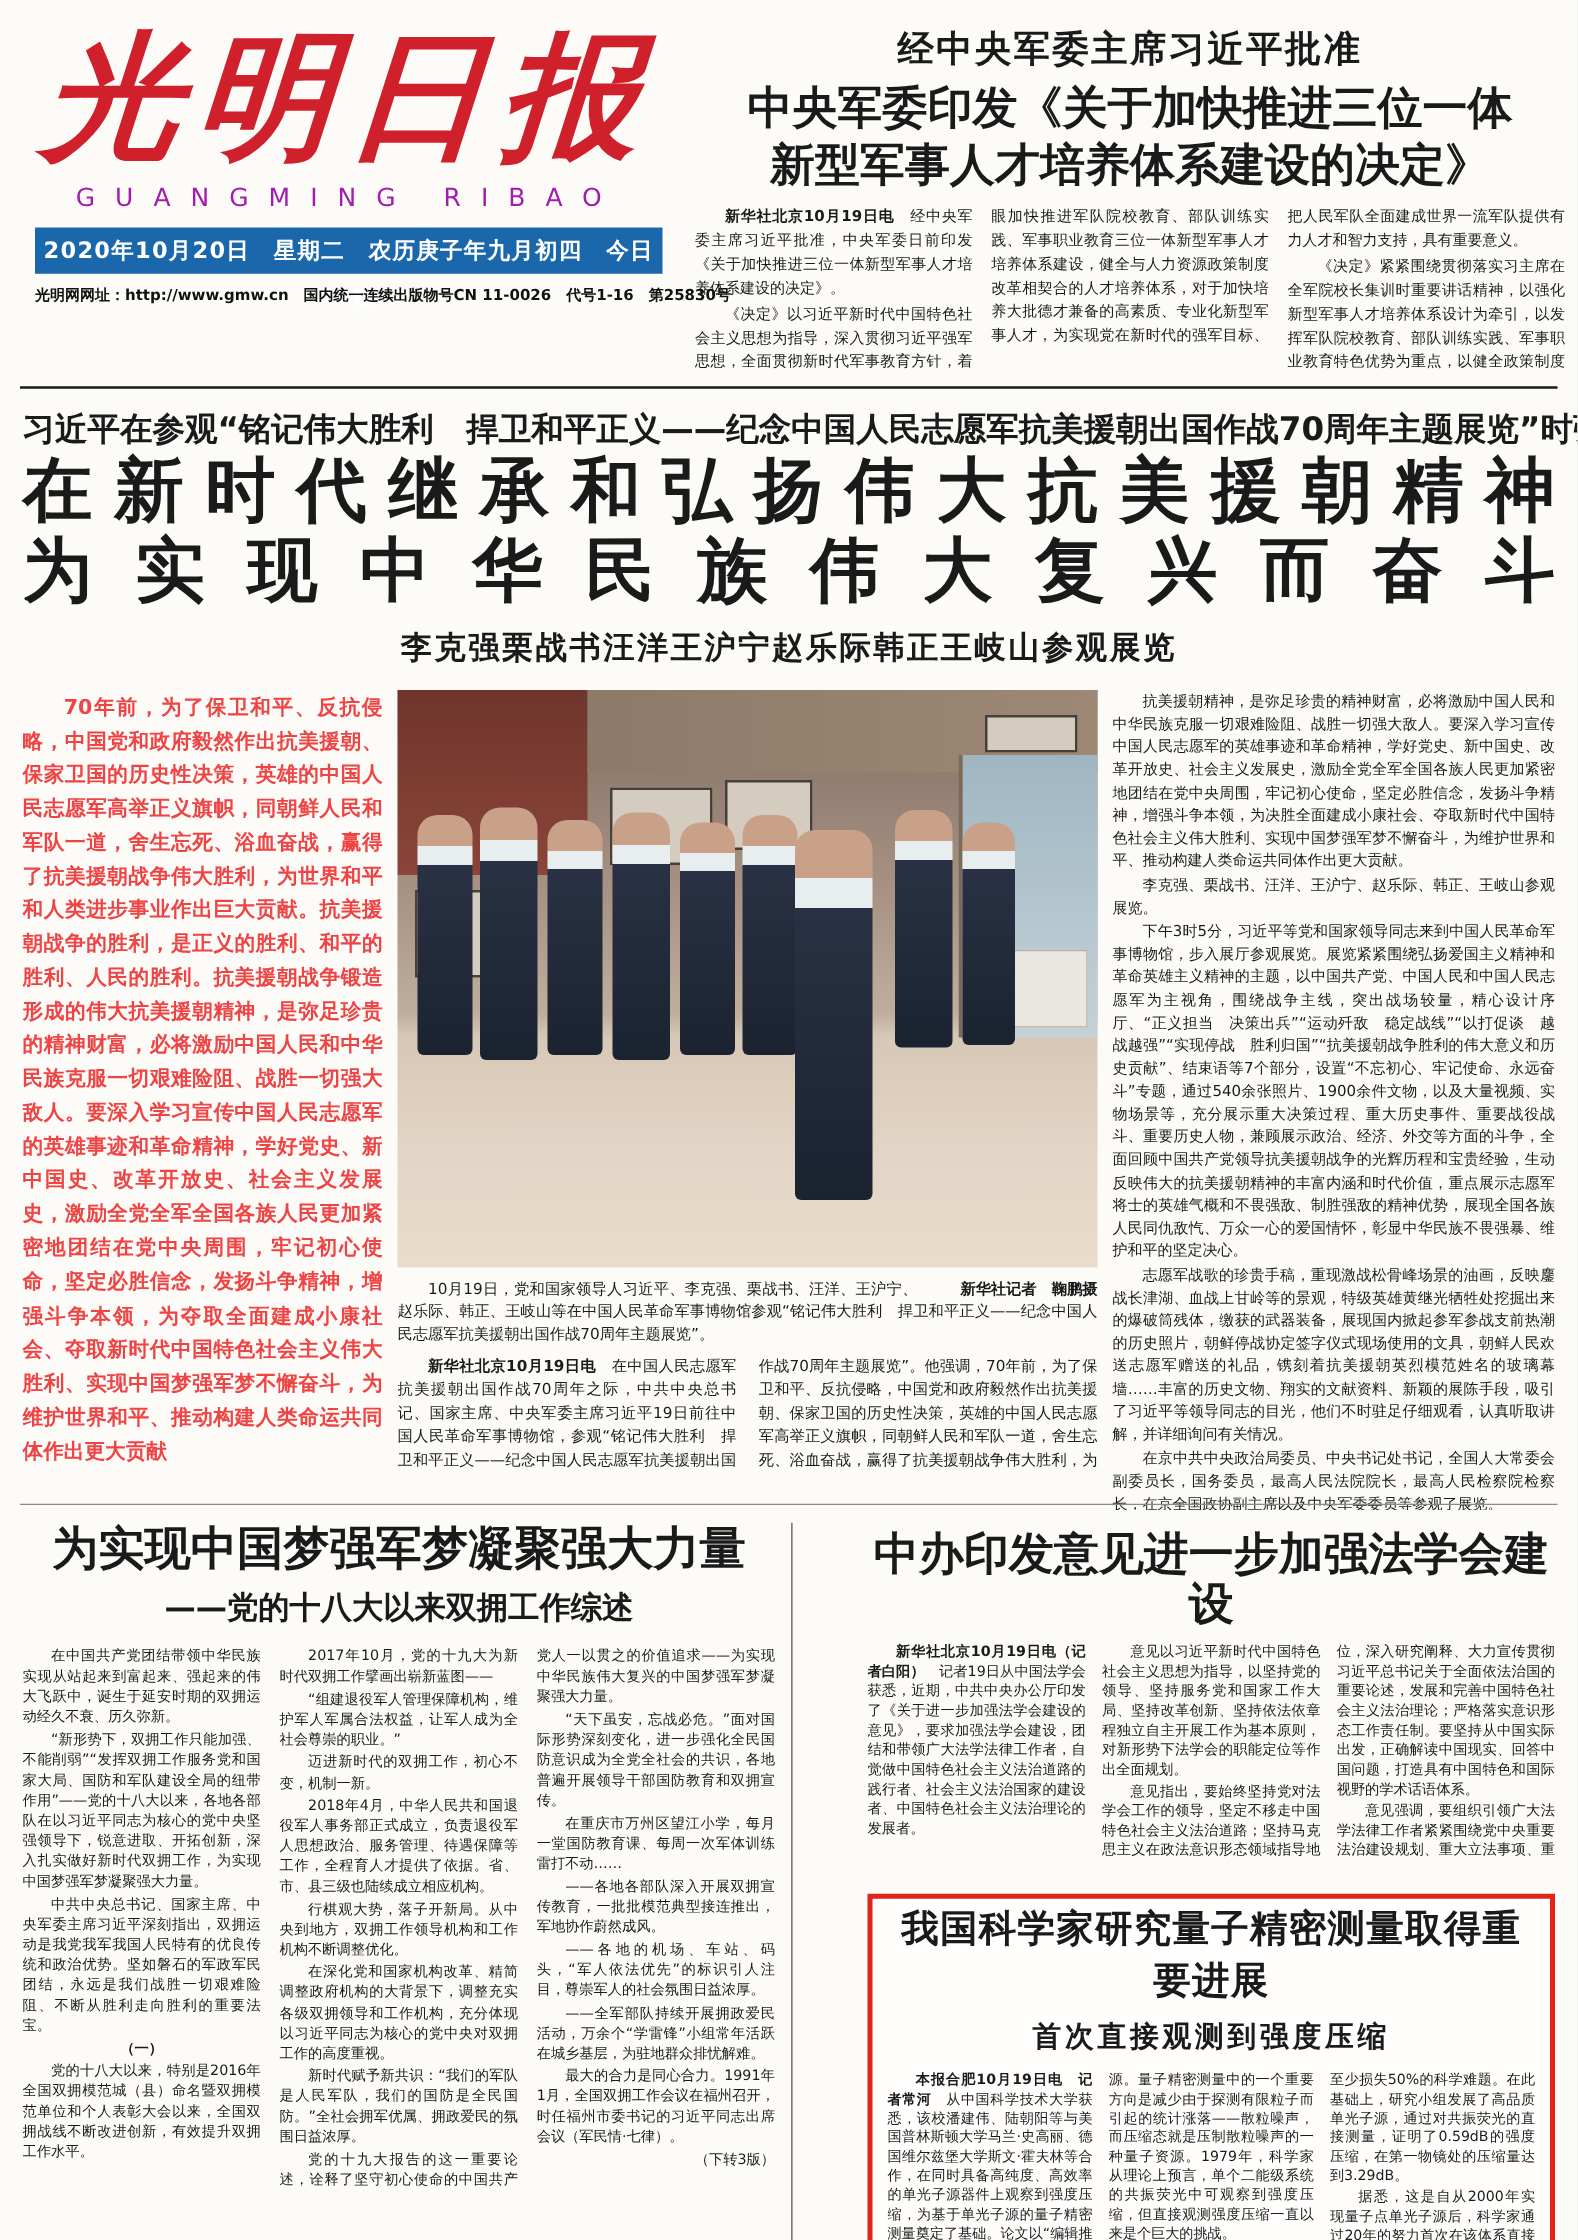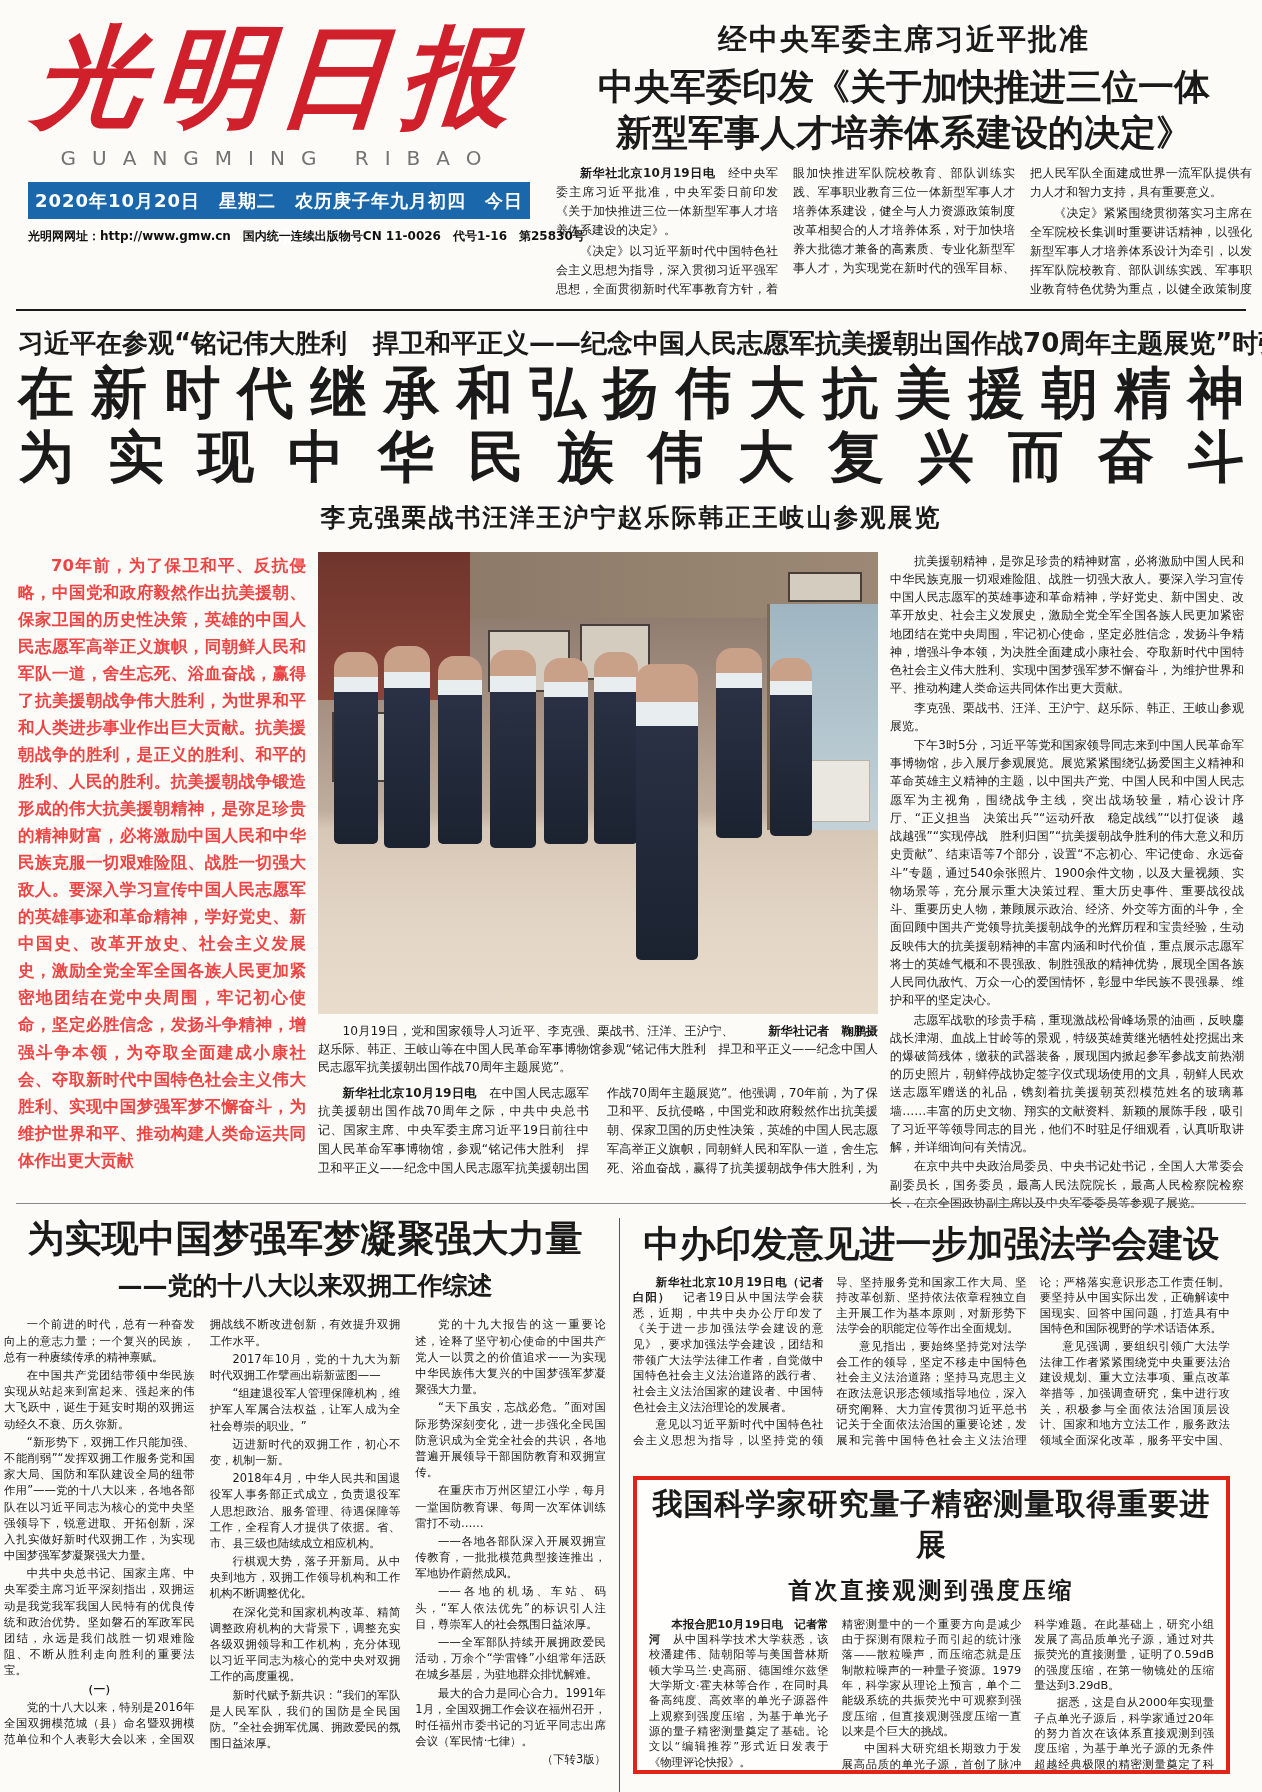--- a/index.html
+++ b/index.html
@@ -8,21 +8,21 @@
   p{margin:0;text-indent:2em;text-align:justify;}
   p.center{text-align:center;text-indent:0;font-weight:bold;}
   p.right{text-align:right;text-indent:0;}
   b{font-weight:bold;}
 
   
   .mast{position:absolute;left:28px;top:12px;width:502px;}
   .mast-title{font-family:"DejaVu Serif","Liberation Serif",serif;font-style:italic;font-weight:bold;
               font-size:110px;line-height:1.18;color:#d0202c;letter-spacing:12px;text-align:center;
               transform:skewX(-4deg);white-space:nowrap;}
-  .mast-roman{margin-top:4px;text-align:center;font-size:20px;letter-spacing:16px;color:#737373;}
+  .mast-roman{margin-top:4px;text-align:center;font-size:20px;letter-spacing:16px;color:#a21caf;}
   .mast-bar{margin-top:12px;height:37px;background:#1a67ab;color:#fff;font-size:18px;font-weight:bold;
             text-align:center;line-height:37px;letter-spacing:1px;}
   .mast-info{margin-top:9px;font-size:12px;font-weight:bold;white-space:nowrap;color:#111;}
 
   
   .tr{position:absolute;left:556px;top:20px;width:696px;}
   .tr-kicker{font-size:29px;font-weight:800;text-align:center;letter-spacing:2px;}
   .tr-headline{margin-top:4px;font-size:36px;font-weight:800;text-align:center;line-height:1.27;}
   .tr-body{margin-top:9px;column-count:3;column-gap:15px;font-size:12px;line-height:1.58;height:150px;overflow:hidden;}
   .tr-body p+p{margin-top:2px;}
@@ -50,21 +50,21 @@
   .ph-band-red{position:absolute;left:0;top:0;width:152px;height:148px;
          background:linear-gradient(180deg,#6f352c,#8a453a);}
   .ph-band{position:absolute;left:152px;top:0;width:408px;height:66px;background:linear-gradient(90deg,#8d7a68,#9c8875);}
   .frame{position:absolute;background:#d4cdbf;border:2px solid #47403a;}
   .case{position:absolute;right:0;top:52px;width:108px;height:226px;background:linear-gradient(180deg,#9fb6c2,#c4d2d8);border-left:3px solid #7a6a58;}
   .case-shelf{position:absolute;right:8px;top:208px;width:92px;height:60px;background:#e9e7e0;border:1px solid #b9b2a5;}
   .person{position:absolute;border-radius:16px 16px 5px 5px;
           background:linear-gradient(180deg,#c9a189 0%,#c9a189 13%,#e8edf0 13%,#e8edf0 21%,#2a3144 21%,#1b2230 100%);}
 
   
-  .bottom{position:absolute;left:4px;top:1218px;width:1226px;display:flex;height:574px;overflow:hidden;}
+  .bottom{position:absolute;left:18px;top:1218px;width:1226px;display:flex;height:574px;overflow:hidden;gap:47px;}
   .bl{width:602px;flex:none;padding-right:13px;border-right:1px solid #555;}
   .bl-h{font-size:37px;font-weight:800;text-align:center;line-height:1.12;}
   .bl-sub{margin-top:10px;font-size:25px;font-weight:700;text-align:center;}
   .bl-body{margin-top:14px;column-count:3;column-gap:15px;font-size:11.4px;line-height:1.42;height:460px;overflow:hidden;}
   .bl-body p+p{margin-top:2px;}
   .br{flex:1;padding-left:13px;}
   .fx-h{margin-top:6px;font-size:36px;font-weight:800;text-align:center;line-height:1.1;}
   .fx-body{margin-top:11px;column-count:3;column-gap:13px;font-size:11.4px;line-height:1.37;height:188px;overflow:hidden;}
   .fx-body p+p{margin-top:2px;}
   .qbox{margin-top:13px;border:4px solid #e2231a;padding:4px 12px 10px;height:298px;box-sizing:border-box;overflow:hidden;background:#fffefc;}
@@ -148,21 +148,20 @@
   </div>
 
   <div class="hr2"></div>
 
   <div class="bottom">
 
     <div class="bl">
       <div class="bl-h">为实现中国梦强军梦凝聚强大力量</div>
       <div class="bl-sub">——党的十八大以来双拥工作综述</div>
       <div class="bl-body">
-          <p>一个前进的时代，总有一种奋发向上的意志力量；一个复兴的民族，总有一种赓续传承的精神禀赋。</p>
           <p>在中国共产党团结带领中华民族实现从站起来到富起来、强起来的伟大飞跃中，诞生于延安时期的双拥运动经久不衰、历久弥新。</p>
           <p>“新形势下，双拥工作只能加强、不能削弱”“发挥双拥工作服务党和国家大局、国防和军队建设全局的纽带作用”——党的十八大以来，各地各部队在以习近平同志为核心的党中央坚强领导下，锐意进取、开拓创新，深入扎实做好新时代双拥工作，为实现中国梦强军梦凝聚强大力量。</p>
           <p>中共中央总书记、国家主席、中央军委主席习近平深刻指出，双拥运动是我党我军我国人民特有的优良传统和政治优势。坚如磐石的军政军民团结，永远是我们战胜一切艰难险阻、不断从胜利走向胜利的重要法宝。</p>
           <p class="center">（一）</p>
           <p>党的十八大以来，特别是2016年全国双拥模范城（县）命名暨双拥模范单位和个人表彰大会以来，全国双拥战线不断改进创新，有效提升双拥工作水平。</p>
           <p>2017年10月，党的十九大为新时代双拥工作擘画出崭新蓝图——</p>
           <p>“组建退役军人管理保障机构，维护军人军属合法权益，让军人成为全社会尊崇的职业。”</p>
           <p>迈进新时代的双拥工作，初心不变，机制一新。</p>
           <p>2018年4月，中华人民共和国退役军人事务部正式成立，负责退役军人思想政治、服务管理、待遇保障等工作，全程育人才提供了依据。省、市、县三级也陆续成立相应机构。</p>
           <p>行棋观大势，落子开新局。从中央到地方，双拥工作领导机构和工作机构不断调整优化。</p>

